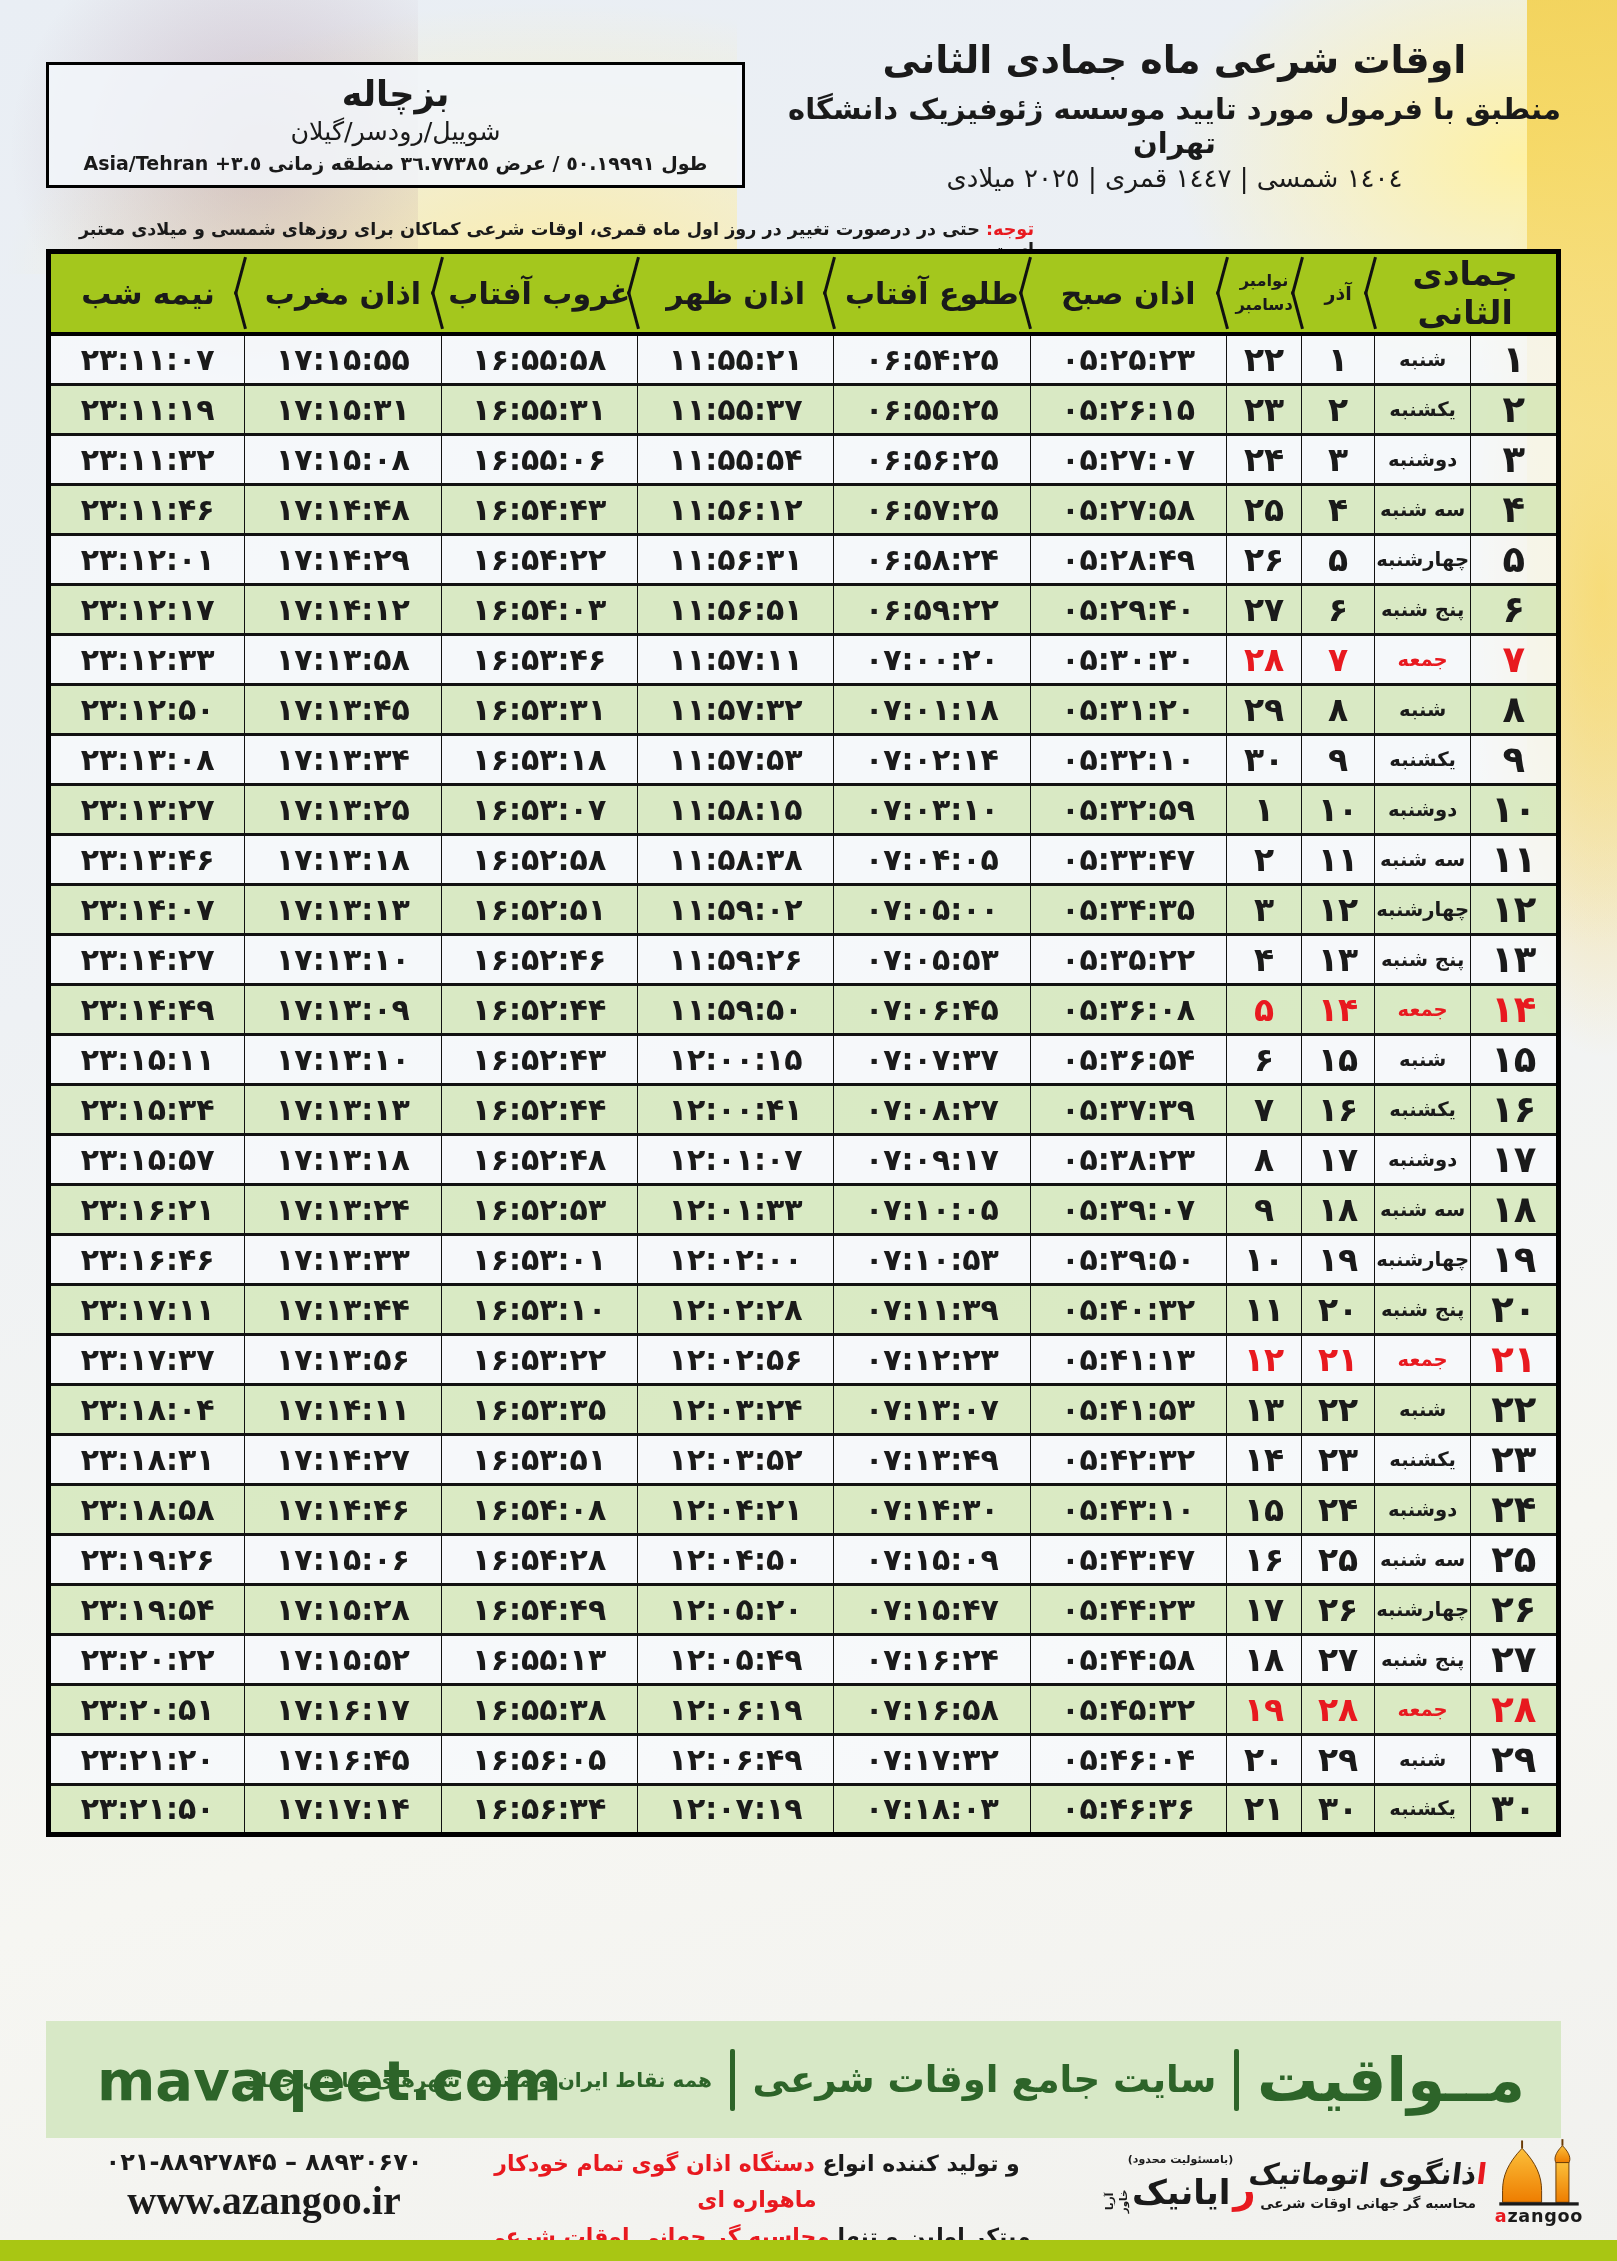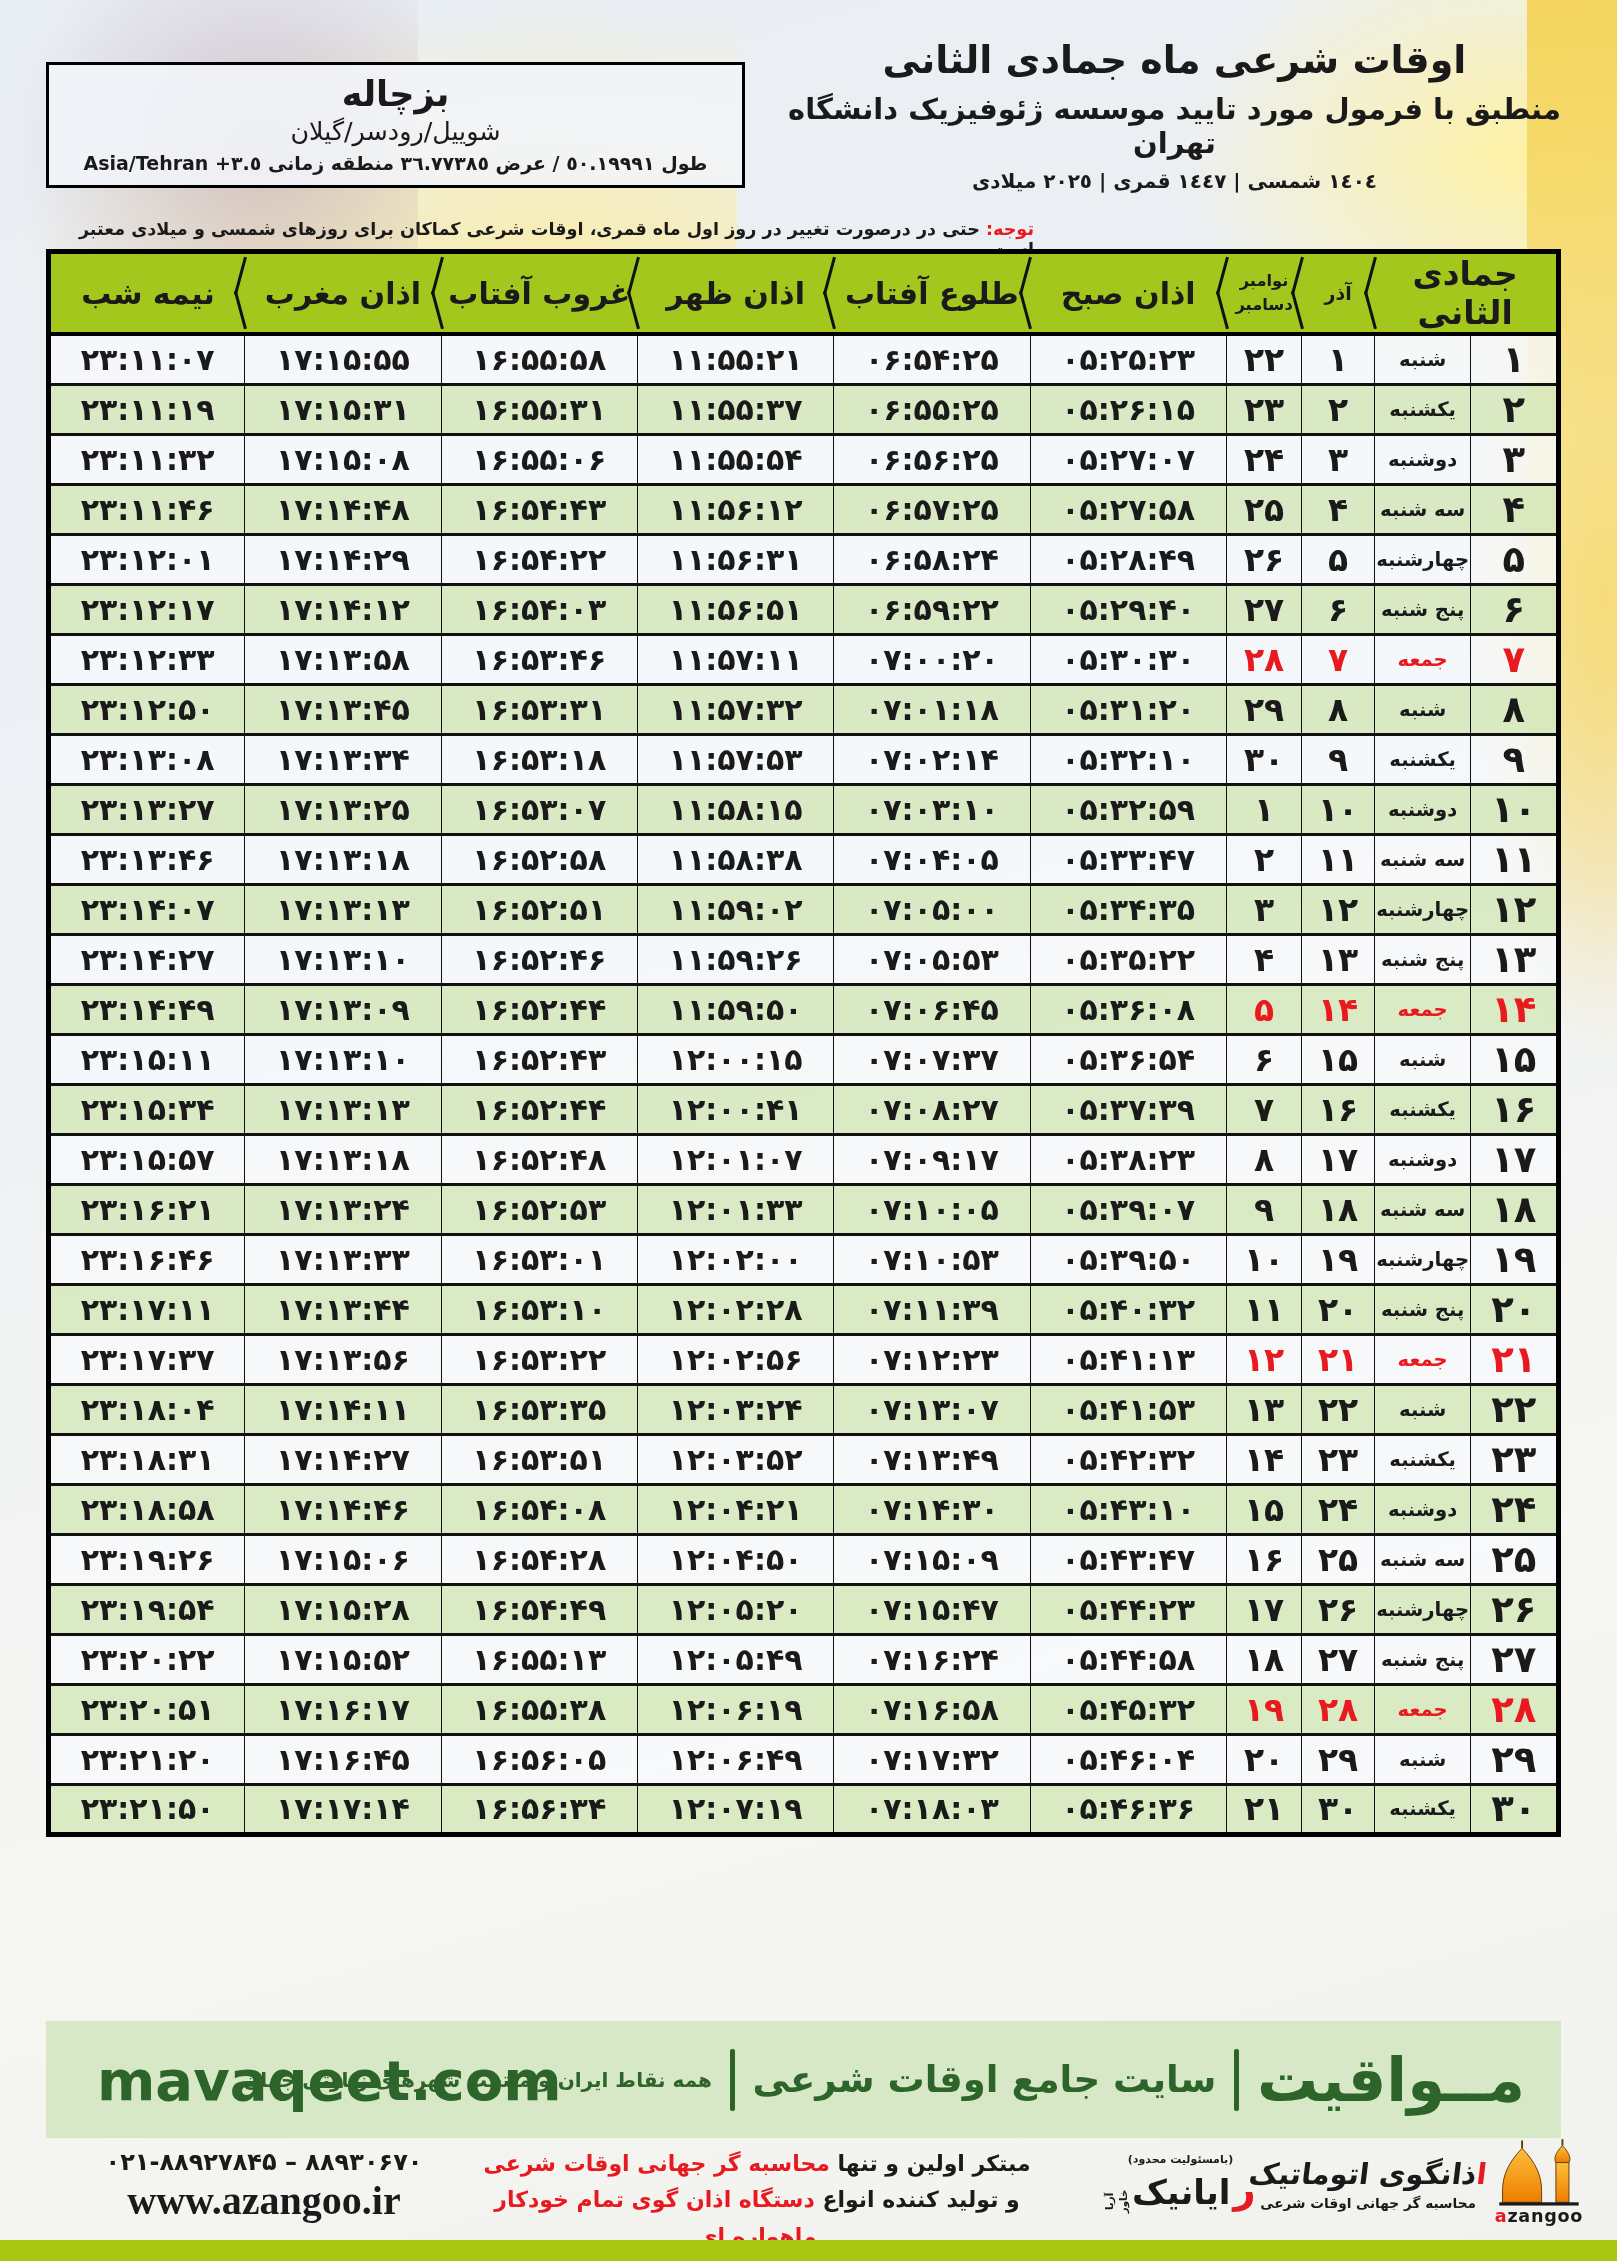--- a/index.html
+++ b/index.html
@@ -29,21 +29,21 @@
   .loc-box { left:46px; top:62px; width:699px; height:126px; border:3.3px solid #000;
     background:rgba(241,245,249,.88); text-align:center; direction:rtl; padding-top:9px; }
   .loc-name { font-size:35px; font-weight:bold; line-height:1.15; }
   .loc-region { font-size:25.4px; margin-top:1.3px; }
   .loc-coords { font-size:19px; font-weight:bold; margin-top:6.5px; }
 
   
   .title-block { left:757px; top:38px; width:835px; text-align:center; direction:rtl; }
   .t1 { font-size:38px; font-weight:bold; letter-spacing:-0.7px; }
   .t2 { font-size:29px; font-weight:bold; margin-top:10.4px; }
-  .t3 { font-size:20px; font-weight:bold; margin-top:9px; }
+  .t3 { font-size:26px; font-weight:normal; margin-top:3px; }
 
   
   .note { left:55px; top:219px; width:979px; direction:rtl; text-align:right;
     font-size:17.6px; font-weight:bold; }
   .note-label { color:#e8191f; }
 
   
   .times-table { position:absolute; left:46px; top:249px; width:1515px; z-index:2;
     border-collapse:collapse; border:5.2px solid #000; table-layout:fixed; }
   .col-day{width:5.8%}.col-wd{width:6.4%}.col-az{width:4.8%}.col-nv{width:5%}
@@ -535,24 +535,24 @@
     <span class="band-domain">mavaqeet.com</span>
   </div>
 
   <div class="z phone-block">
     <div class="phone">۰۲۱-۸۸۹۲۷۸۴۵ – ۸۸۹۳۰۶۷۰</div>
     <div class="site">www.azangoo.ir</div>
   </div>
 
   <div class="z center-lines">
     <div>
-      <span>مبتکر اولین و تنها </span><span class="red">محاسبه گر جهانی اوقات شرعی</span>
+      <span>و تولید کننده انواع </span><span class="red">دستگاه اذان گوی تمام خودکار ماهواره ای</span>
     </div>
     <div>
-      <span>و تولید کننده انواع </span><span class="red">دستگاه اذان گوی تمام خودکار ماهواره ای</span>
+      <span>مبتکر اولین و تنها </span><span class="red">محاسبه گر جهانی اوقات شرعی</span>
     </div>
   </div>
 
   <div class="z rayanik">
     <div class="rayanik-note">(بامسئولیت محدود)</div>
     <div class="rayanik-row">
       <span class="rayanik-initial">ر</span>
       <span class="rayanik-name">ایانیک</span>
       <span class="rayanik-sub">
         <div>آریا</div>

